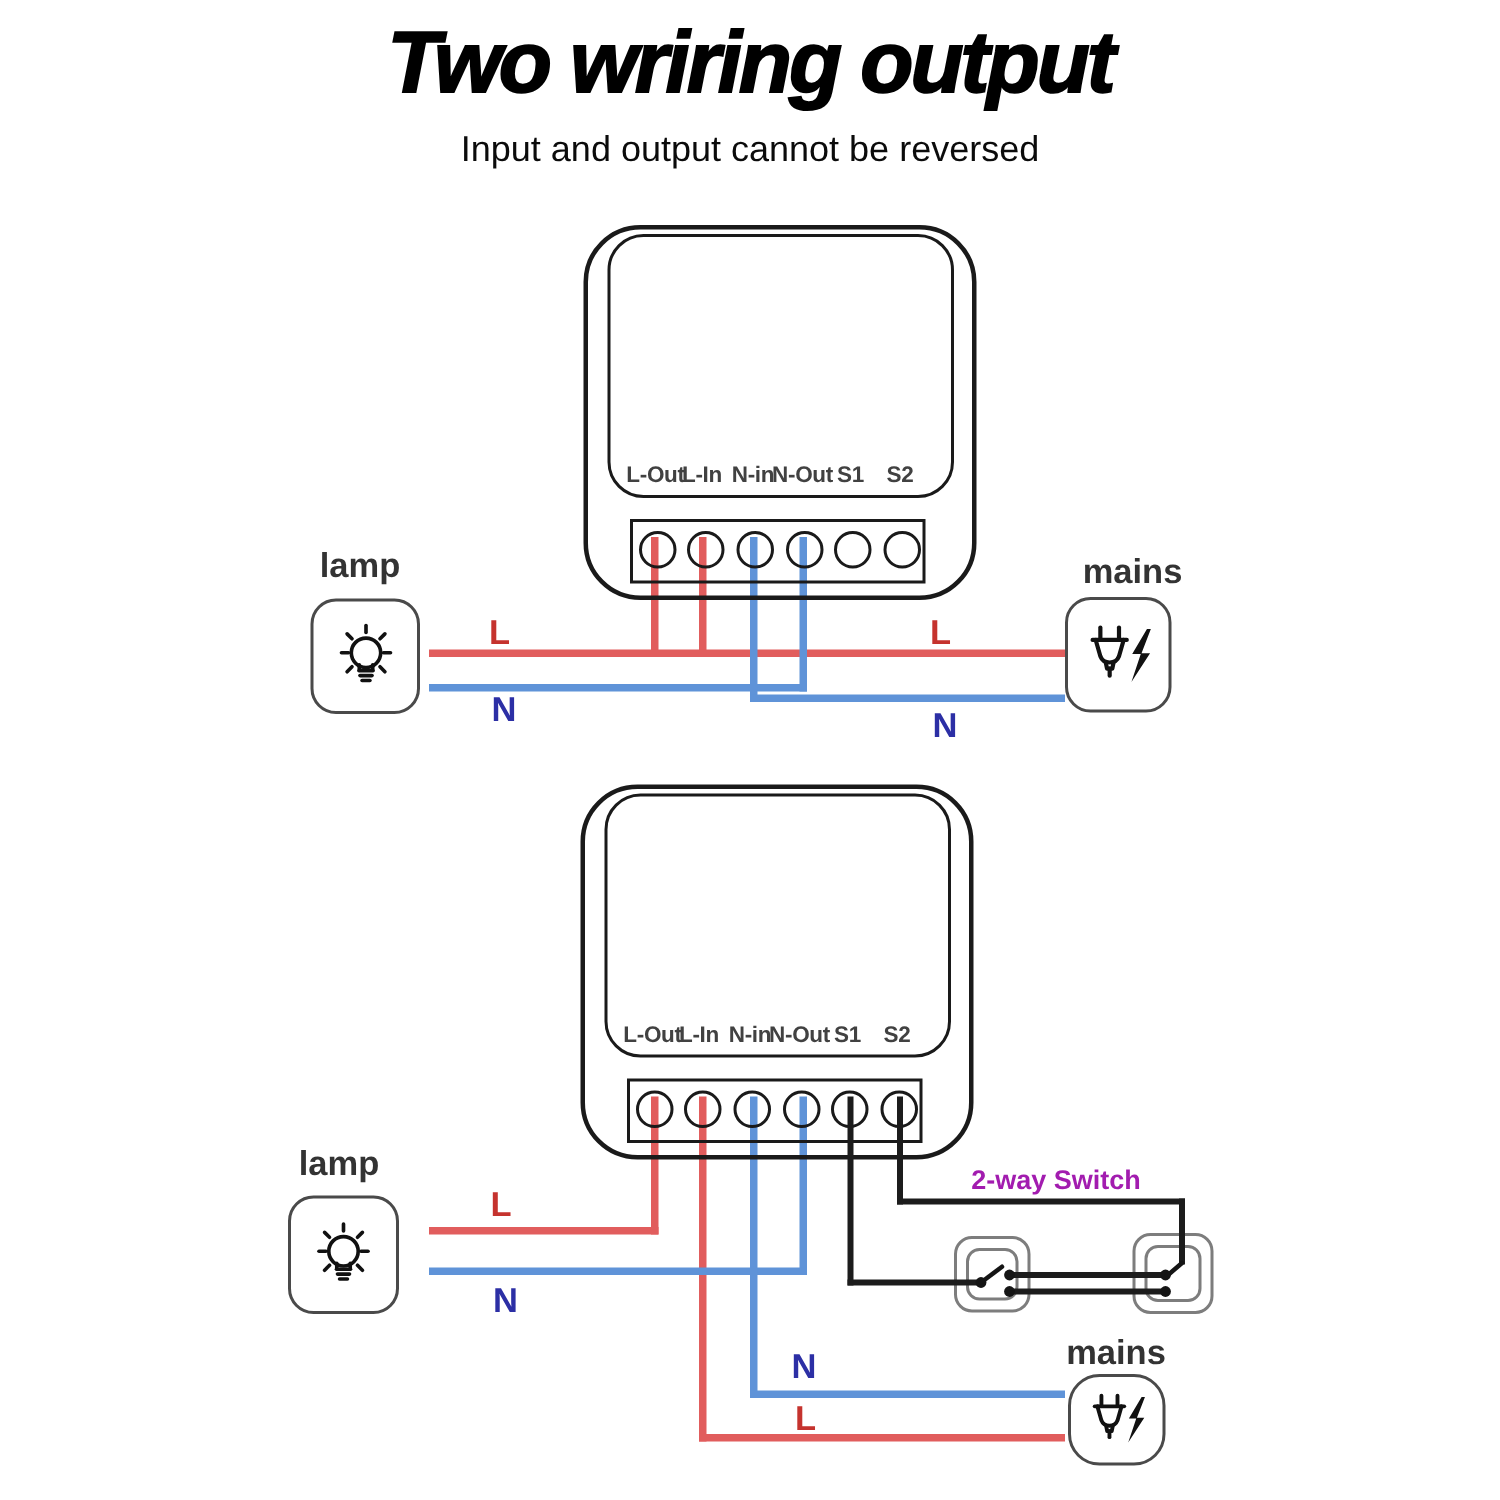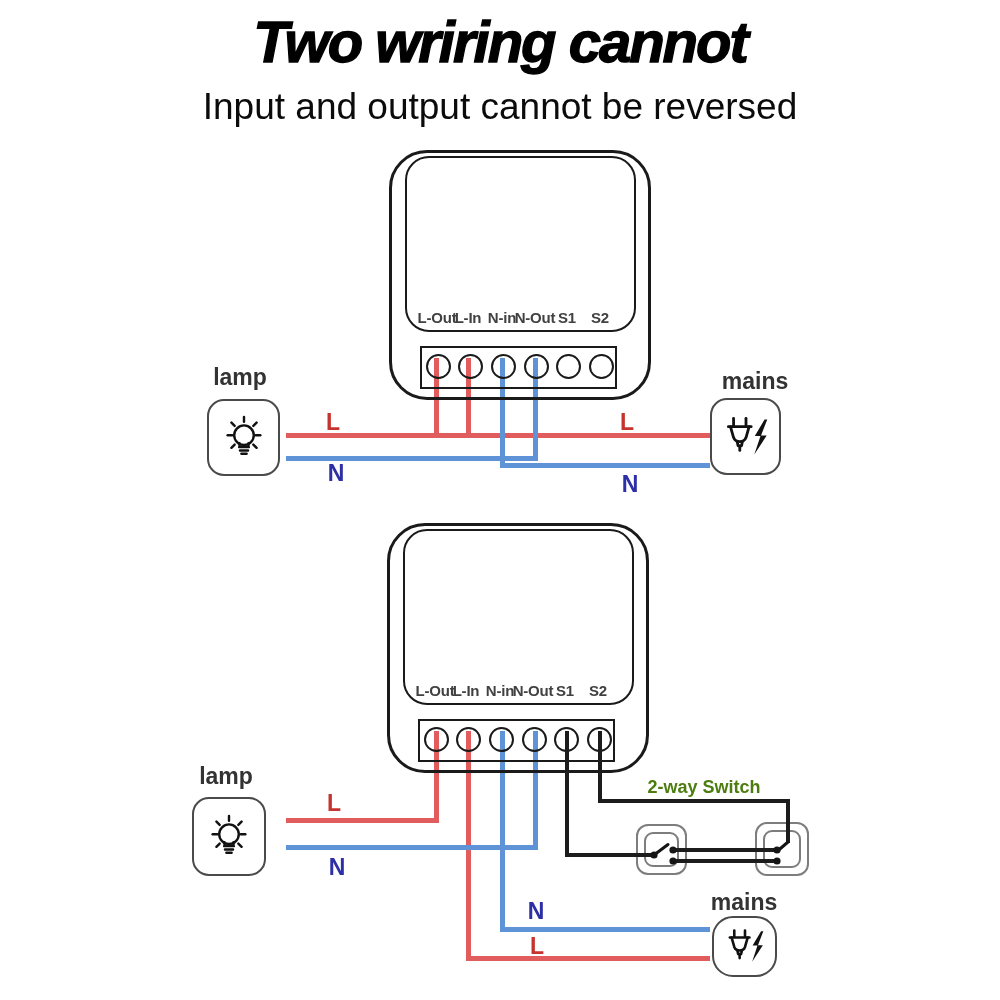--- a/index.html
+++ b/index.html
@@ -2,21 +2,21 @@
 <html><head>
 <meta charset="utf-8">
 <style>
   html,body{margin:0;padding:0;background:#fff;}
   #canvas{position:relative;width:1000px;height:1000px;background:#ffffff;overflow:hidden;
           font-family:"Liberation Sans",sans-serif;}
   .abs{position:absolute;}
   
   .title{left:0;top:8px;width:1000px;text-align:center;font-size:58px;font-weight:bold;
          font-style:italic;letter-spacing:-2px;color:#000;-webkit-text-stroke:1.3px #000;z-index:20;}
-  .subtitle{left:0;top:86px;width:1000px;text-align:center;font-size:37px;color:#0b0b0b;z-index:20;}
+  .subtitle{left:0;top:86px;width:1000px;text-align:center;font-size:24px;color:#0b0b0b;z-index:20;}
   
   .module{width:262px;height:250px;z-index:10;}
   .module-body{position:absolute;left:0;top:0;width:256px;height:244px;border:3px solid #1a1a1a;
                border-radius:38px;background:transparent;}
   .module-panel{position:absolute;left:16px;top:6px;width:227px;height:172px;border:2.5px solid #1a1a1a;
                 border-radius:24px;background:transparent;}
   .tlabel{position:absolute;transform:translate(-50%,-50%);font-size:15px;font-weight:bold;
           letter-spacing:-0.2px;color:#414141;white-space:nowrap;}
   .strip{position:absolute;left:31px;top:196px;width:193px;height:39px;border:2.5px solid #1a1a1a;
          background:transparent;}
@@ -29,29 +29,29 @@
   .blk{background:#1c1c1c;z-index:12;}
   
   .iconbox{border:2.5px solid #4a4a4a;border-radius:17px;background:#fff;z-index:10;
            display:flex;align-items:center;justify-content:center;}
   .swbox{border:2.5px solid #7d7d7d;background:transparent;z-index:10;}
   
   .lbl{transform:translate(-50%,-50%);white-space:nowrap;z-index:20;}
   .devlbl{font-size:23px;font-weight:bold;color:#333;}
   .Llbl{font-size:23px;font-weight:bold;color:#c5332e;}
   .Nlbl{font-size:23px;font-weight:bold;color:#2c2fa5;}
-  .swlbl{font-size:18px;font-weight:bold;color:#4d7c0f;}
+  .swlbl{font-size:18px;font-weight:bold;color:#a21caf;}
   svg{display:block;}
 </style>
 </head>
 <body>
 
 <div id="canvas">
 
-  <div class="abs title">Two wriring cannot</div>
+  <div class="abs title">Two wriring output</div>
   <div class="abs subtitle">Input and output cannot be reversed</div>
 
   <div class="wire red" style="left:434px;top:358px;width:5px;height:80px;"></div>
   <div class="wire red" style="left:466px;top:358px;width:5px;height:80px;"></div>
   <div class="wire red" style="left:286px;top:433px;width:424px;height:5px;"></div>
   <div class="wire blue" style="left:533px;top:358px;width:5px;height:103px;"></div>
   <div class="wire blue" style="left:286px;top:456px;width:252px;height:5px;"></div>
   <div class="wire blue" style="left:500px;top:358px;width:5px;height:110px;"></div>
   <div class="wire blue" style="left:500px;top:463px;width:210px;height:5px;"></div>
 

